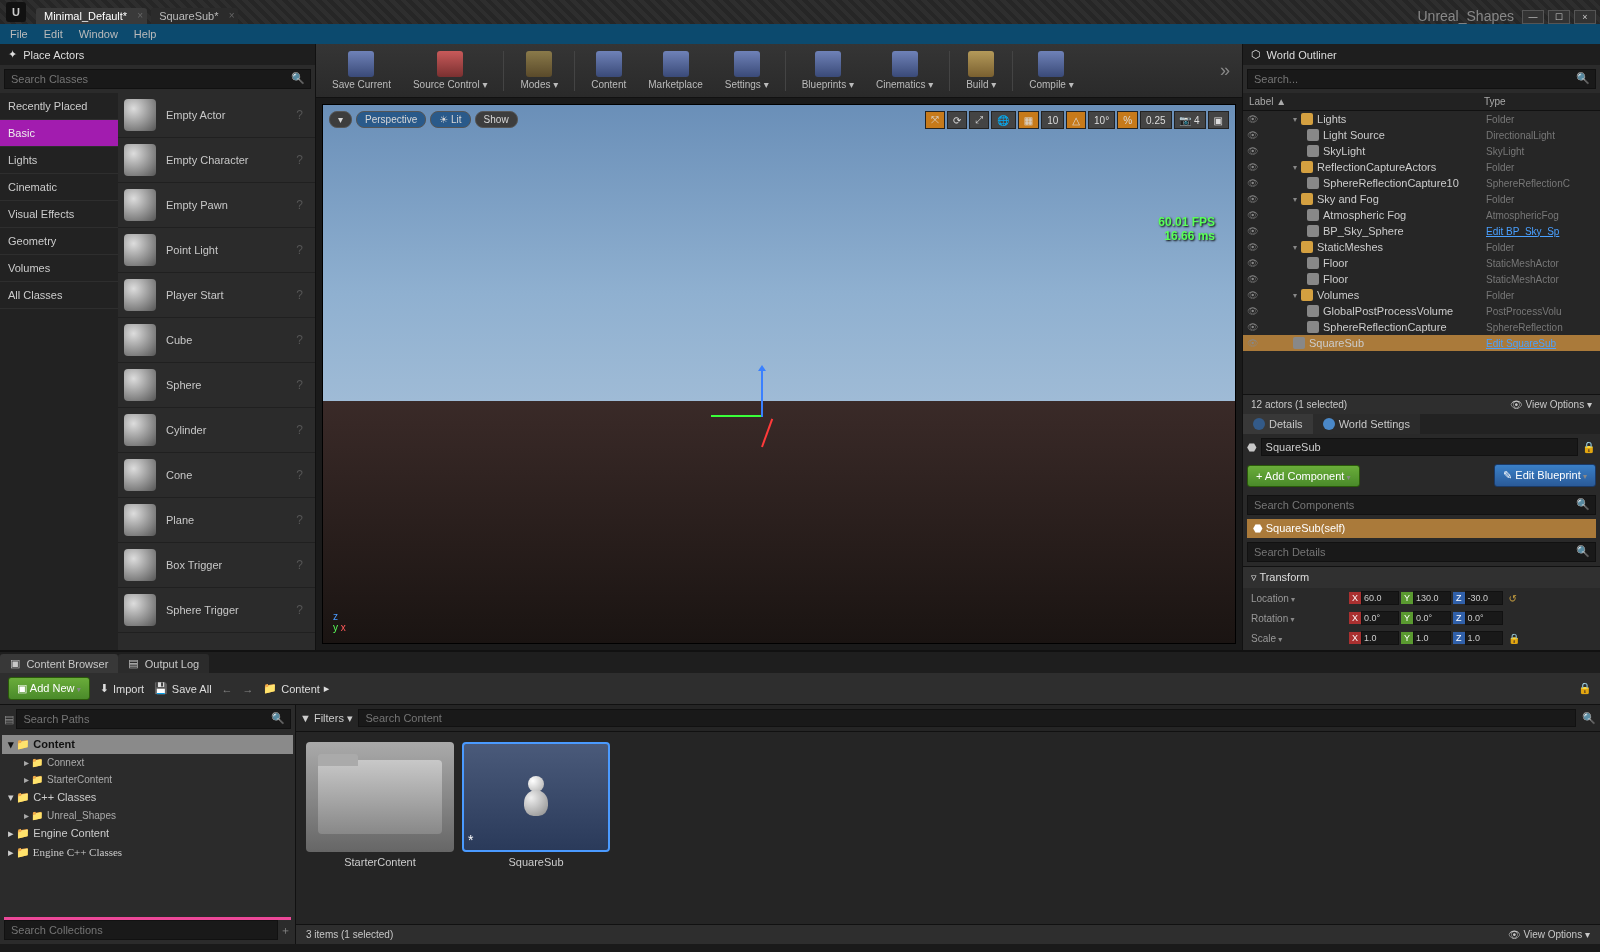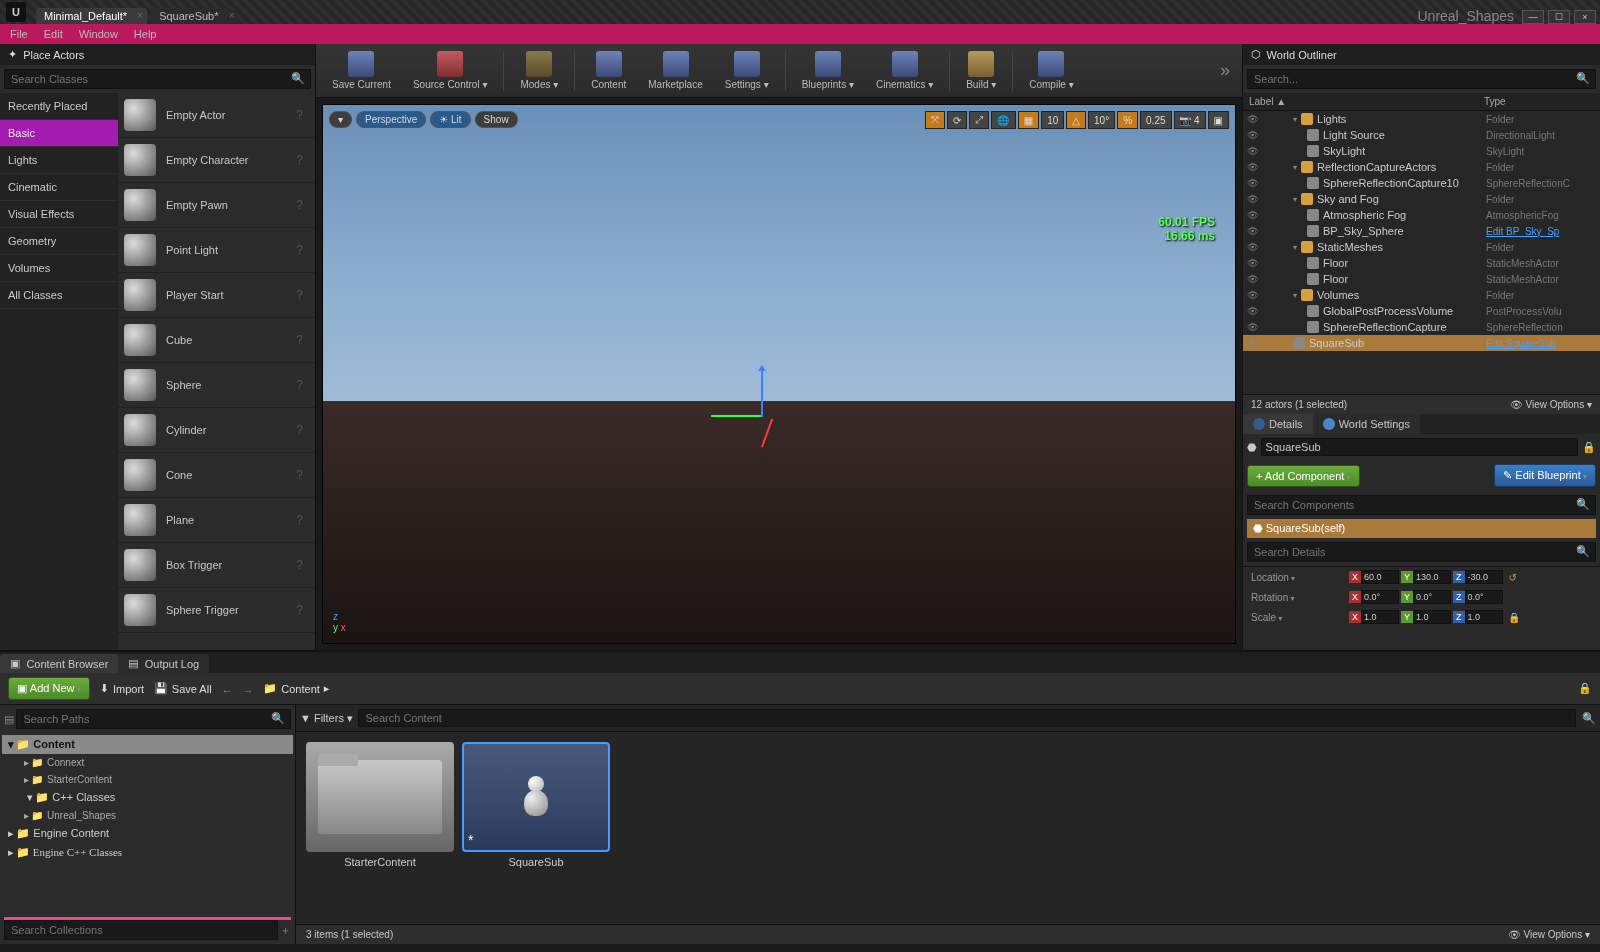--- a/index.html
+++ b/index.html
@@ -9,21 +9,21 @@
 .titlebar { height: 24px; background: repeating-linear-gradient(45deg,#262626,#262626 4px,#2e2e2e 4px,#2e2e2e 8px); display: flex; align-items: flex-end; }
 .titlebar .tab { background: #2b2b2b; color: #bbb; padding: 2px 20px 2px 8px; margin-left: 4px; border-top-left-radius:3px; border-top-right-radius:3px; font-size:11px; display:flex; align-items:center; gap:6px; position:relative; }
 .titlebar .tab.act { background: #3a3a3a; color:#fff; }
 .titlebar .tab .x { position:absolute; right:4px; top:2px; color:#666; font-size:10px; }
 .ue-logo { width:20px; height:20px; margin:2px 6px; background:#111; border-radius:3px; display:flex; align-items:center; justify-content:center; color:#ccc; font-weight:bold; font-size:11px; }
 .proj { margin-left:auto; color:#888; font-size:14px; padding-right:8px; display:flex; align-items:center; gap:6px;}
 .winbtns { display:flex; gap:4px; padding-right:4px;}
 .winbtn { width:22px; height:14px; background:#333; border:1px solid #555; display:flex; align-items:center; justify-content:center; font-size:9px;}
 
 
-.menubar { height: 20px; background: #be185d; display: flex; align-items: center; gap: 16px; padding-left: 10px; }
+.menubar { height: 20px; background: #0c4a6e; display: flex; align-items: center; gap: 16px; padding-left: 10px; }
 .menubar span { color: #bbb; font-size: 11px; }
 
 
 .cols { display:flex; height: 606px; }
 
 
 .place { width: 316px; background: #2b2b2b; display:flex; flex-direction:column; border-right:1px solid #111; }
 .panel-h { background:#1e1e1e; padding:4px 8px; font-size:11px; display:flex; align-items:center; gap:6px; color:#ddd; }
 .searchbar { margin:4px; position:relative; }
 .searchbar input { width:100%; background:#191919; border:1px solid #111; color:#aaa; padding:3px 22px 3px 6px; font-size:11px; }
@@ -493,20 +493,21 @@
       <div class="name-row">
         <span class="btn-grn carr">+ Add Component</span>
         <span style="flex:1"></span>
         <span class="btn-blu carr">✎ <span>Edit Blueprint</span></span>
       </div>
       <div class="searchbar"><input placeholder="Search Components" style=""><span class="mag">🔍</span></div>
       <div class="comp-row">⬣ <span>SquareSub(self)</span></div>
       <div class="searchbar"><input placeholder="Search Details" style=""><span class="mag">🔍</span></div>
 
       <div class="section">
+        <div class="sec-h">▿ <span>Transform</span></div>
         <div class="prop">
             <div class="pl carr">Location</div>
           <div class="vec">
             <div class="c">
                 <span class="x">X</span>
                 <input value="60.0" style="">
               </div>
             <div class="c">
                 <span class="y">Y</span>
                 <input value="130.0" style="">
@@ -581,21 +582,21 @@
     <div class="cb-tree">
       <div class="searchbar" style="display:flex;gap:2px;align-items:center">
         <span style="color:#888">▤</span>
         <input style="flex: 1 1 0%;" placeholder="Search Paths">
         <span class="mag">🔍</span>
       </div>
       <div class="tree-items" id="tree">
           <div class="titem sel" style="padding-left: 6px;">▾ 📁 Content</div>
           <div class="titem sub" style="padding-left: 22px;">▸ 📁 Connext</div>
           <div class="titem sub" style="padding-left: 22px;">▸ 📁 StarterContent</div>
-          <div class="titem" style="padding-left: 6px; margin-left: 19px;">▾ 📁 C++ Classes</div>
+          <div class="titem" style="padding-left: 6px;">▾ 📁 C++ Classes</div>
           <div class="titem sub" style="padding-left: 22px;">▸ 📁 Unreal_Shapes</div>
           <div class="titem" style="padding-left: 6px;">▸ 📁 Engine Content</div>
           <div class="titem" style="padding-left: 6px; font-family: Liberation Serif, serif;">▸ 📁 Engine C++ Classes</div>
         </div>
       <div class="searchbar" style="display:flex;gap:2px;align-items:center;border-top:3px solid #ec4899">
         <input style="flex: 1 1 0%;" placeholder="Search Collections">
         <span style="color:#888">＋</span>
       </div>
     </div>
     <div class="cb-grid">

